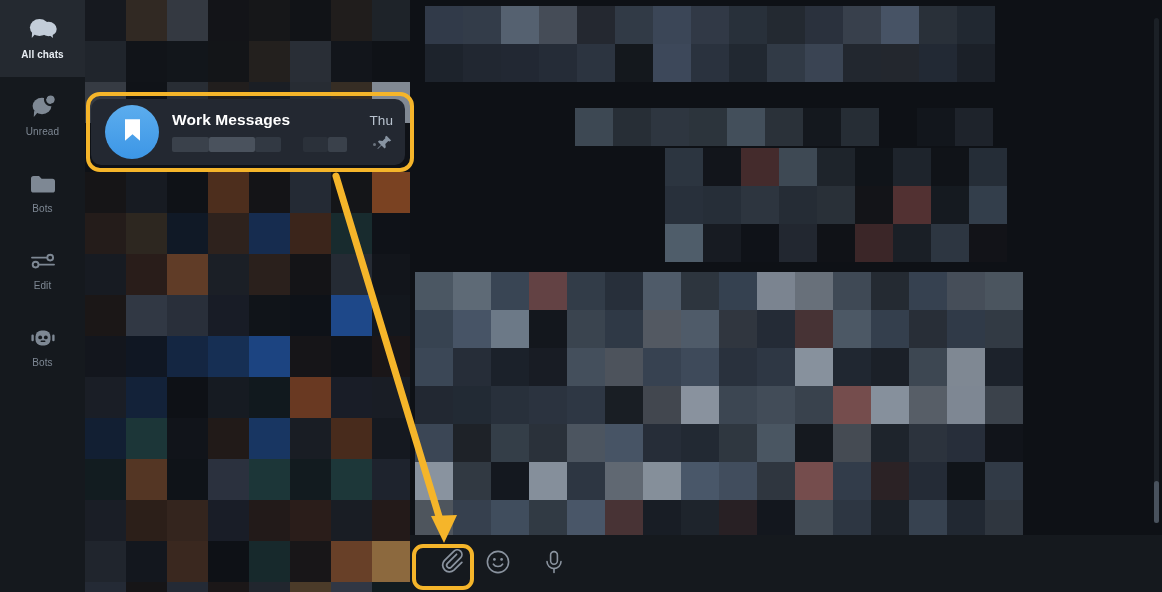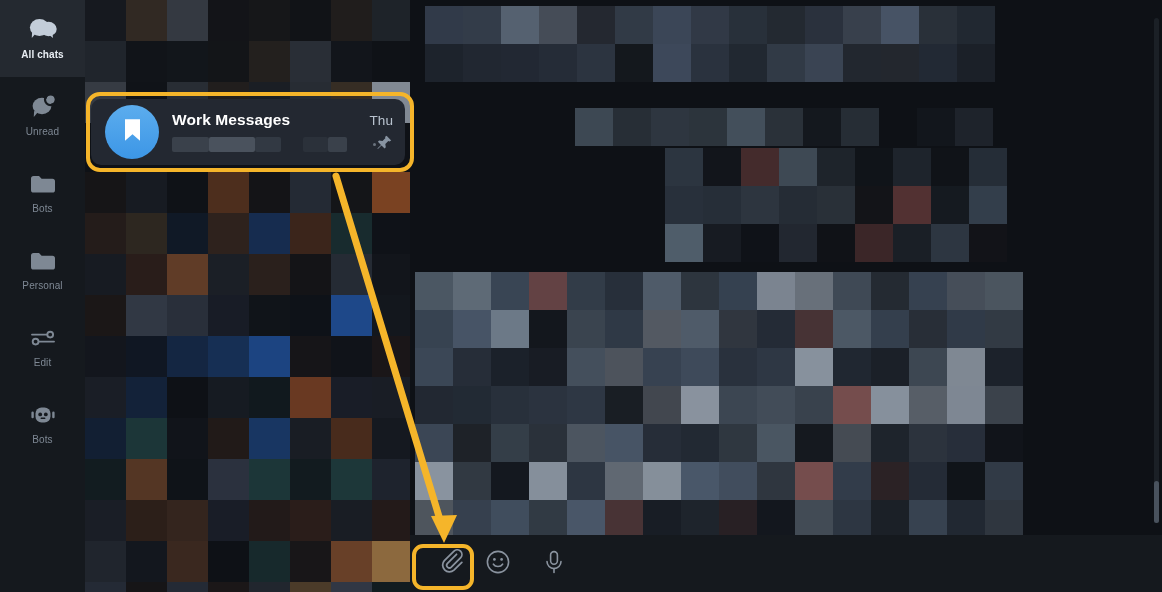--- a/index.html
+++ b/index.html
@@ -294,28 +294,20 @@
 
     <div class="nav-item">
       <span class="nav-ico">
         <svg width="30" height="24" viewBox="0 0 30 24">
           <path d="M3 6.5 a2.6 2.6 0 0 1 2.6 -2.6 h5.4 l2.6 2.8 h10.8 a2.6 2.6 0 0 1 2.6 2.6 v8.6 a2.6 2.6 0 0 1 -2.6 2.6 h-18.8 a2.6 2.6 0 0 1 -2.6 -2.6 Z" fill="currentColor"></path>
         </svg>
       </span>
       <span class="nav-label">Bots</span>
     </div>
 
-    <div class="nav-item">
-      <span class="nav-ico">
-        <svg width="30" height="24" viewBox="0 0 30 24">
-          <path d="M3 6.5 a2.6 2.6 0 0 1 2.6 -2.6 h5.4 l2.6 2.8 h10.8 a2.6 2.6 0 0 1 2.6 2.6 v8.6 a2.6 2.6 0 0 1 -2.6 2.6 h-18.8 a2.6 2.6 0 0 1 -2.6 -2.6 Z" fill="currentColor"></path>
-        </svg>
-      </span>
-      <span class="nav-label">Personal</span>
-    </div>
 
 
     <div class="nav-item">
       <span class="nav-ico">
         <svg width="30" height="24" viewBox="0 0 30 24">
           <line x1="4" y1="8.6" x2="19" y2="8.6" stroke="currentColor" stroke-width="1.9" stroke-linecap="round"></line>
           <circle cx="22.2" cy="8.6" r="2.9" fill="none" stroke="currentColor" stroke-width="1.9"></circle>
           <line x1="11" y1="15.6" x2="26" y2="15.6" stroke="currentColor" stroke-width="1.9" stroke-linecap="round"></line>
           <circle cx="7.6" cy="15.6" r="2.9" fill="none" stroke="currentColor" stroke-width="1.9"></circle>
         </svg>

